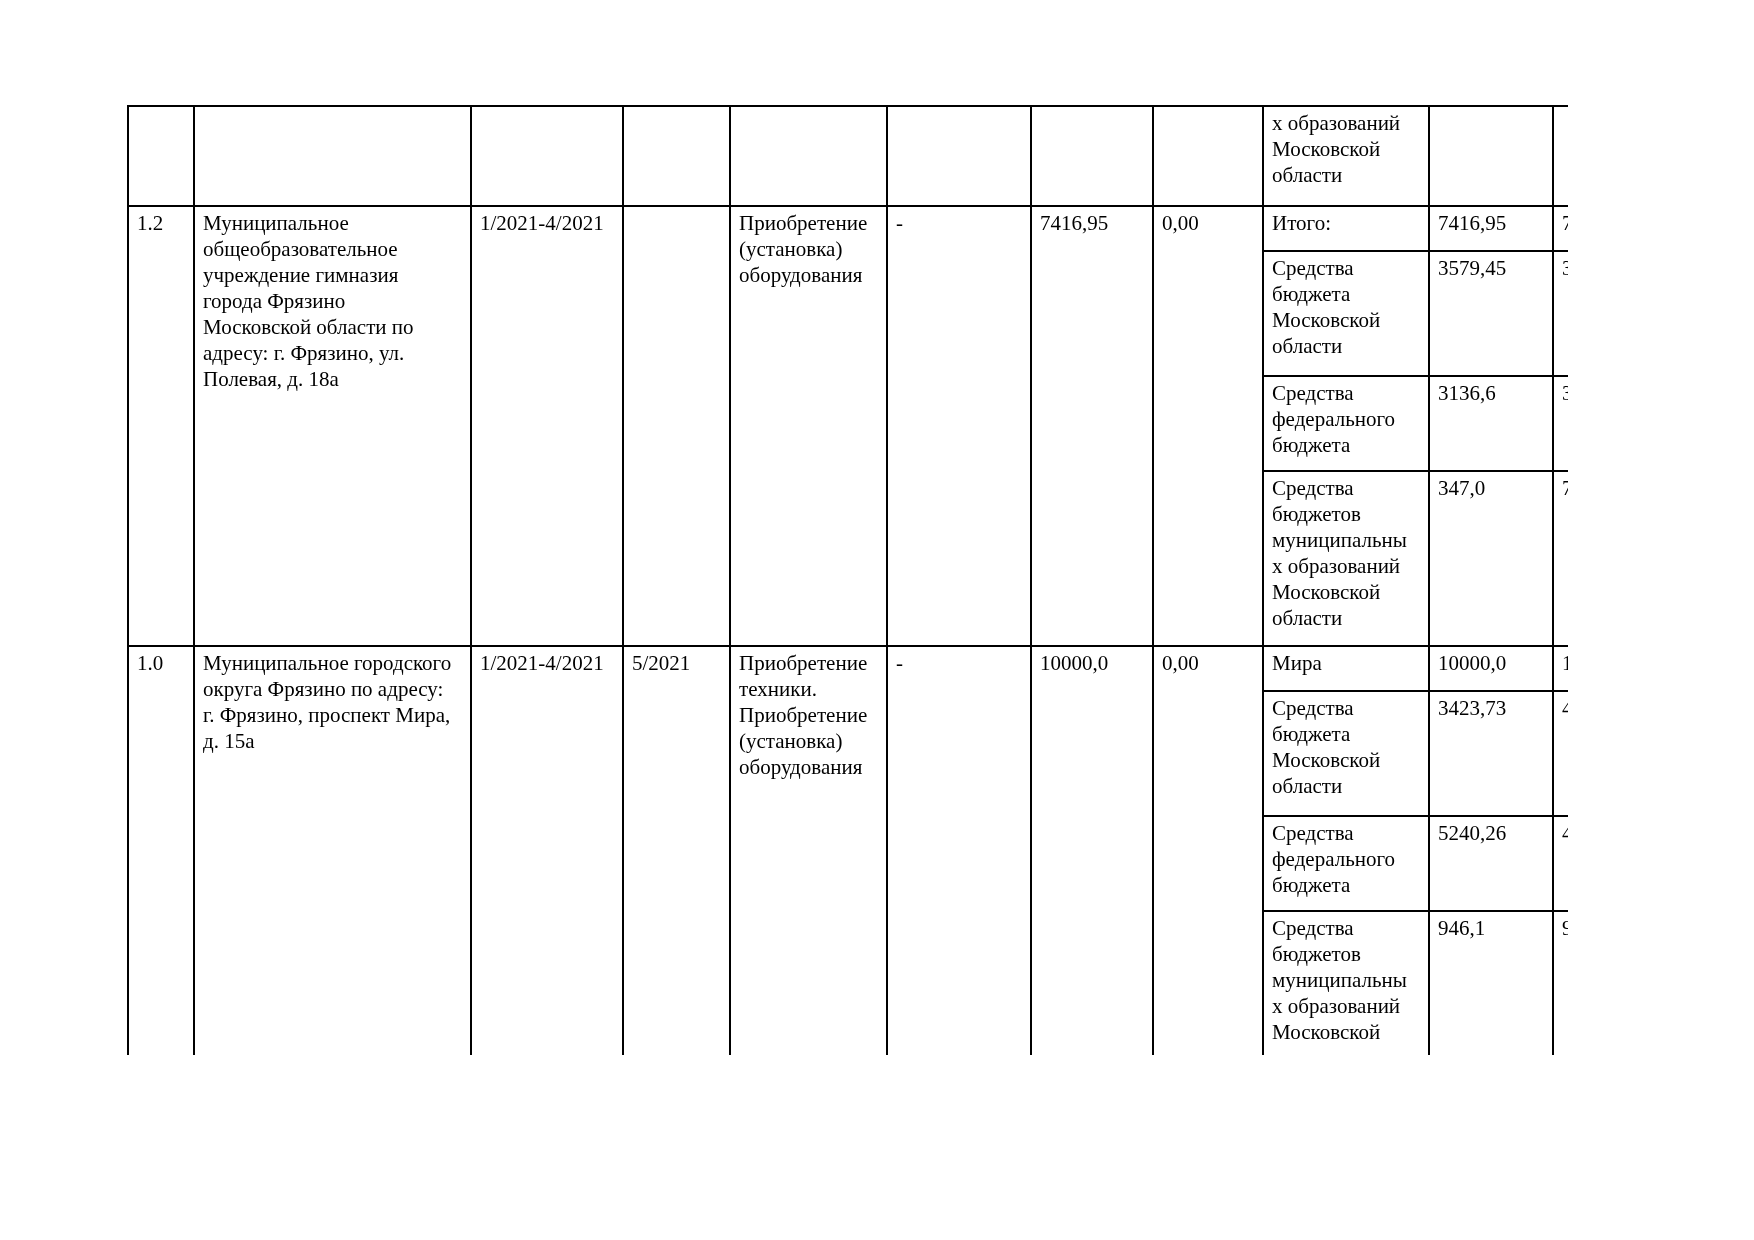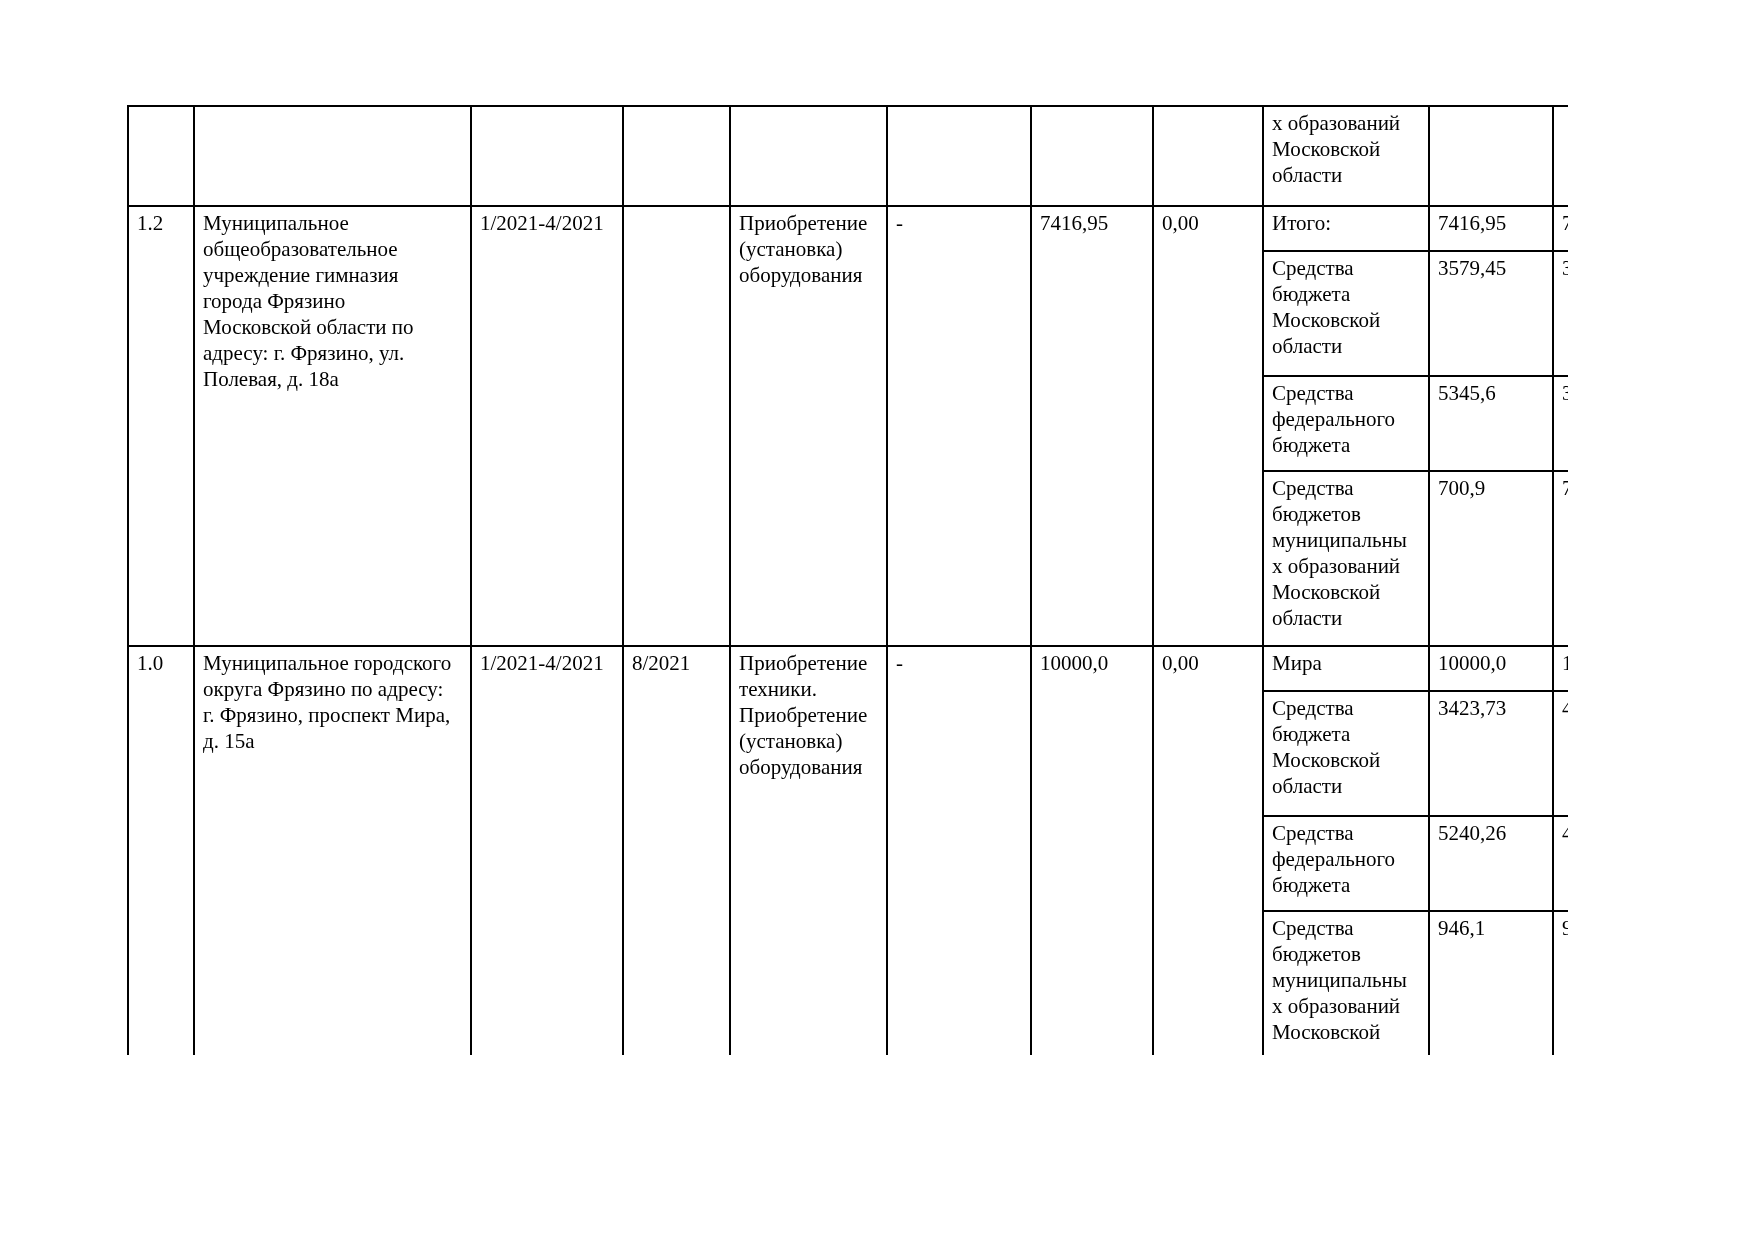--- a/index.html
+++ b/index.html
@@ -112,42 +112,42 @@
 бюджета
 Московской
 области</td>
         <td>3579,45</td>
         <td>3</td>
       </tr>
       <tr class="h-fed">
         <td>Средства
 федерального
 бюджета</td>
-        <td>5345,6</td>
+        <td>3136,6</td>
         <td>3</td>
       </tr>
       <tr class="h-mun">
         <td>Средства
 бюджетов
 муниципальны
 х образований
 Московской
 области</td>
-        <td>700,9</td>
+        <td>347,0</td>
         <td>7</td>
       </tr>
 
       <tr class="h-itogo">
         <td rowspan="4" class="num-cell">1.0</td>
         <td rowspan="4">Муниципальное городского
 округа Фрязино по адресу:
 г. Фрязино, проспект Мира,
 д. 15а</td>
         <td rowspan="4">1/2021-4/2021</td>
-        <td rowspan="4">8/2021</td>
+        <td rowspan="4">5/2021</td>
         <td rowspan="4">Приобретение
 техники.
 Приобретение
 (установка)
 оборудования</td>
         <td rowspan="4">-</td>
         <td rowspan="4">10000,0</td>
         <td rowspan="4">0,00</td>
         <td>Мира</td>
         <td>10000,0</td>

